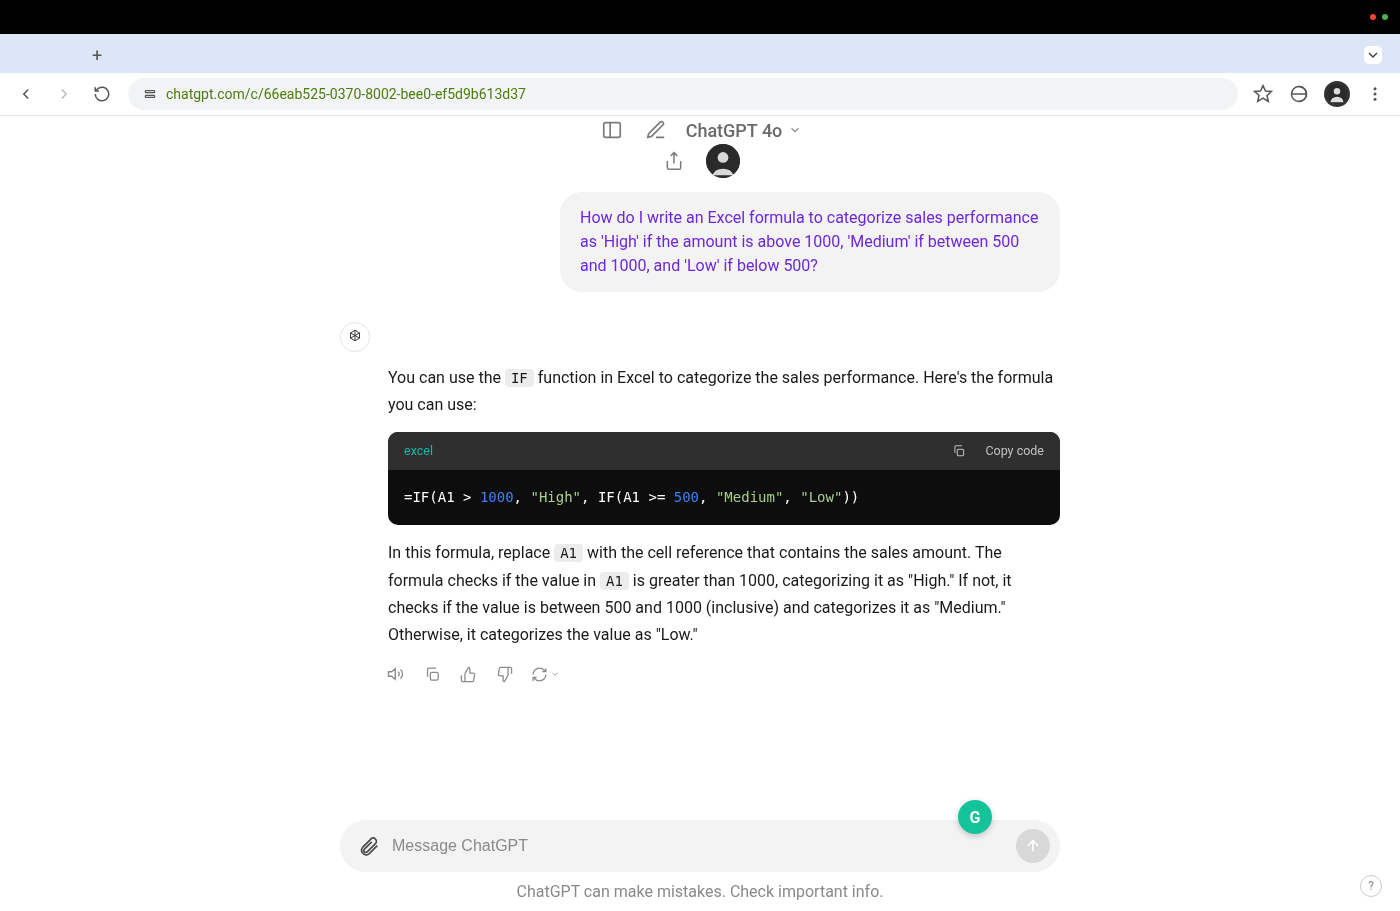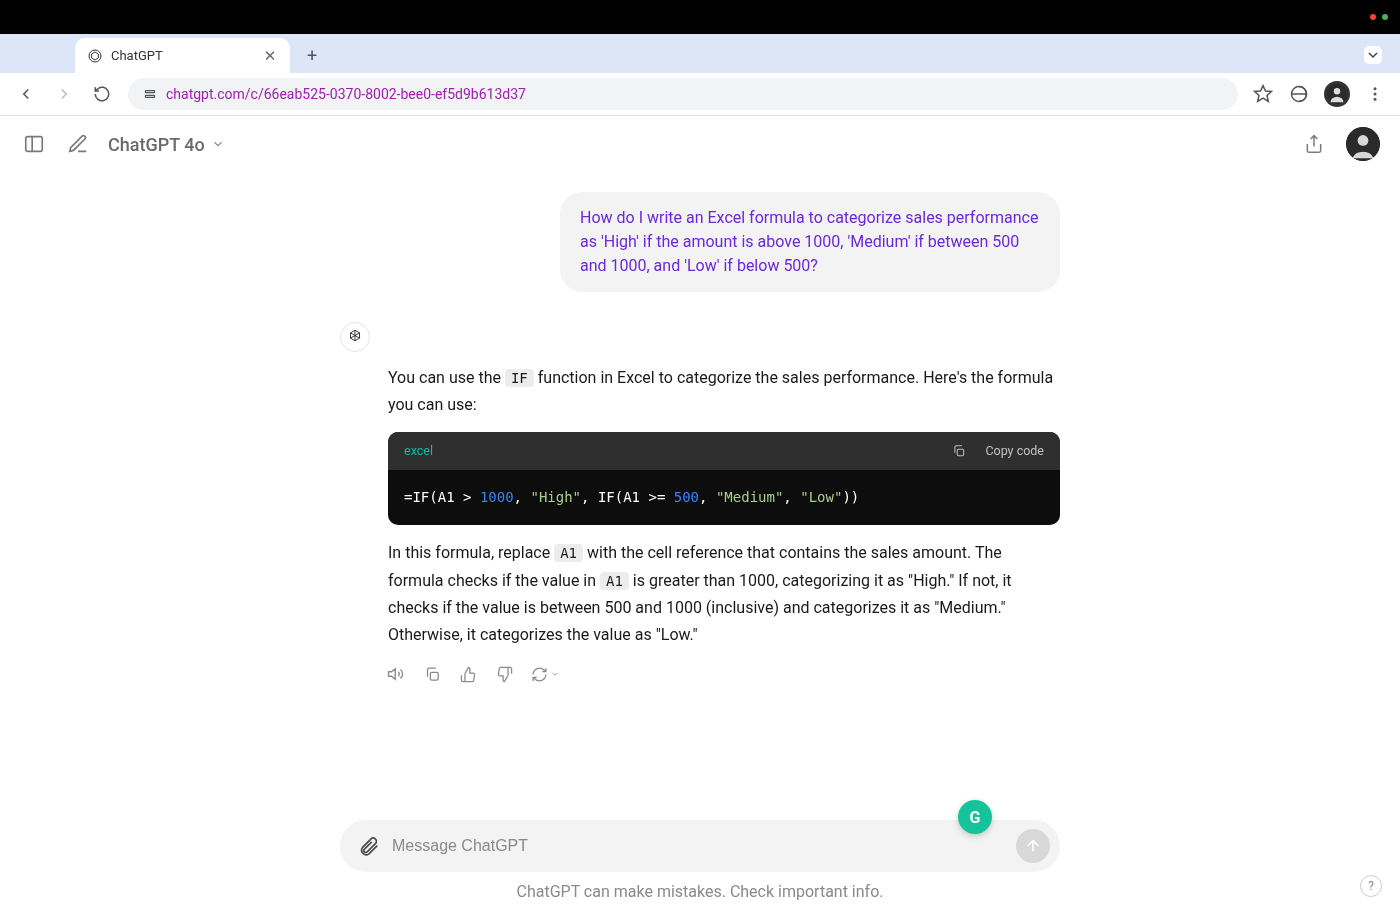--- a/index.html
+++ b/index.html
@@ -20,27 +20,27 @@
     .tab-close { width: 16px; height: 16px; color: #666; cursor: pointer; display: flex; align-items: center; justify-content: center; font-size: 15px; }
     .tab-add { width: 28px; height: 28px; display: flex; align-items: center; justify-content: center; color: #555; font-size: 18px; cursor: pointer; margin-left: 8px; margin-bottom: 4px; }
     .tab-dropdown { position: absolute; right: 18px; top: 12px; background: #fff; border-radius: 5px; width: 18px; height: 18px; display: flex; align-items: center; justify-content: center; color: #444; cursor: pointer; }
     
     
     .address-bar { width: 100%; height: 43px; background: #fff; display: flex; align-items: center; padding: 0 14px; gap: 14px; border-bottom: 1px solid #e5e5e5; }
     .nav-btn { width: 24px; height: 24px; display: flex; align-items: center; justify-content: center; color: #555; cursor: pointer; }
     .nav-btn.disabled { color: #bbb; }
     .address-input-wrap { flex: 1; background: #f1f3f4; border-radius: 20px; height: 32px; display: flex; align-items: center; padding: 0 14px; gap: 8px; }
     .site-info { display: flex; align-items: center; gap: 4px; color: #555; }
-    .url-text { font-size: 14px; color: #a21caf; }
+    .url-text { font-size: 14px; color: #4d7c0f; }
     .address-right { display: flex; align-items: center; gap: 14px; }
     .toolbar-icon { width: 22px; height: 22px; display: flex; align-items: center; justify-content: center; color: #555; cursor: pointer; }
     .avatar-small { width: 26px; height: 26px; border-radius: 50%; background: #333; display: flex; align-items: center; justify-content: center; cursor: pointer; }
     
     
-    .app-header { width: 100%; height: 56px; display: flex; align-items: center; padding: 0 20px; justify-content: space-between; }
+    .app-header { width: 100%; height: 56px; display: flex; align-items: center; padding: 0 20px; justify-content: space-between; flex-direction: column; }
     .header-left { display: flex; align-items: center; gap: 16px; }
     .header-icon-btn { width: 28px; height: 28px; display: flex; align-items: center; justify-content: center; color: #7a7a7a; cursor: pointer; }
     .model-selector { display: flex; align-items: center; gap: 6px; color: #6a6a6a; font-size: 18px; font-weight: 500; cursor: pointer; }
     .header-right { display: flex; align-items: center; gap: 18px; }
     .avatar-large { width: 34px; height: 34px; border-radius: 50%; background: #333; cursor: pointer; overflow: hidden; display: flex; align-items: center; justify-content: center; }
     
     
     .main { width: 100%; padding: 20px 0 0 0; display: flex; flex-direction: column; align-items: center; position: relative; }
     
     .conversation { width: 720px; margin: 0 auto; }
@@ -84,30 +84,20 @@
 <body>
 
 <div class="top-bar">
   <div class="top-bar-dots">
     <div class="top-bar-dot dot-red"></div>
     <div class="top-bar-dot dot-green"></div>
   </div>
 </div>
 
 <div class="tab-bar">
-  <div class="tab">
-    <span class="tab-favicon">
-      <svg width="16" height="16" viewBox="0 0 24 24" fill="none" stroke="#333" stroke-width="1.5">
-          <circle cx="12" cy="12" r="9"></circle>
-          <path d="M12 6 l5 3 v6 l-5 3 l-5-3 v-6 z"></path>
-        </svg>
-    </span>
-    <span class="tab-title">ChatGPT</span>
-    <span class="tab-close">✕</span>
-  </div>
   <div class="tab-add">+</div>
   <div class="tab-dropdown">
     <svg width="10" height="10" viewBox="0 0 10 10">
         <path d="M1 3 L5 7 L9 3" stroke="#444" stroke-width="1.5" fill="none"></path>
       </svg>
   </div>
 </div>
 
 <div class="address-bar">
   <div class="nav-btn">

